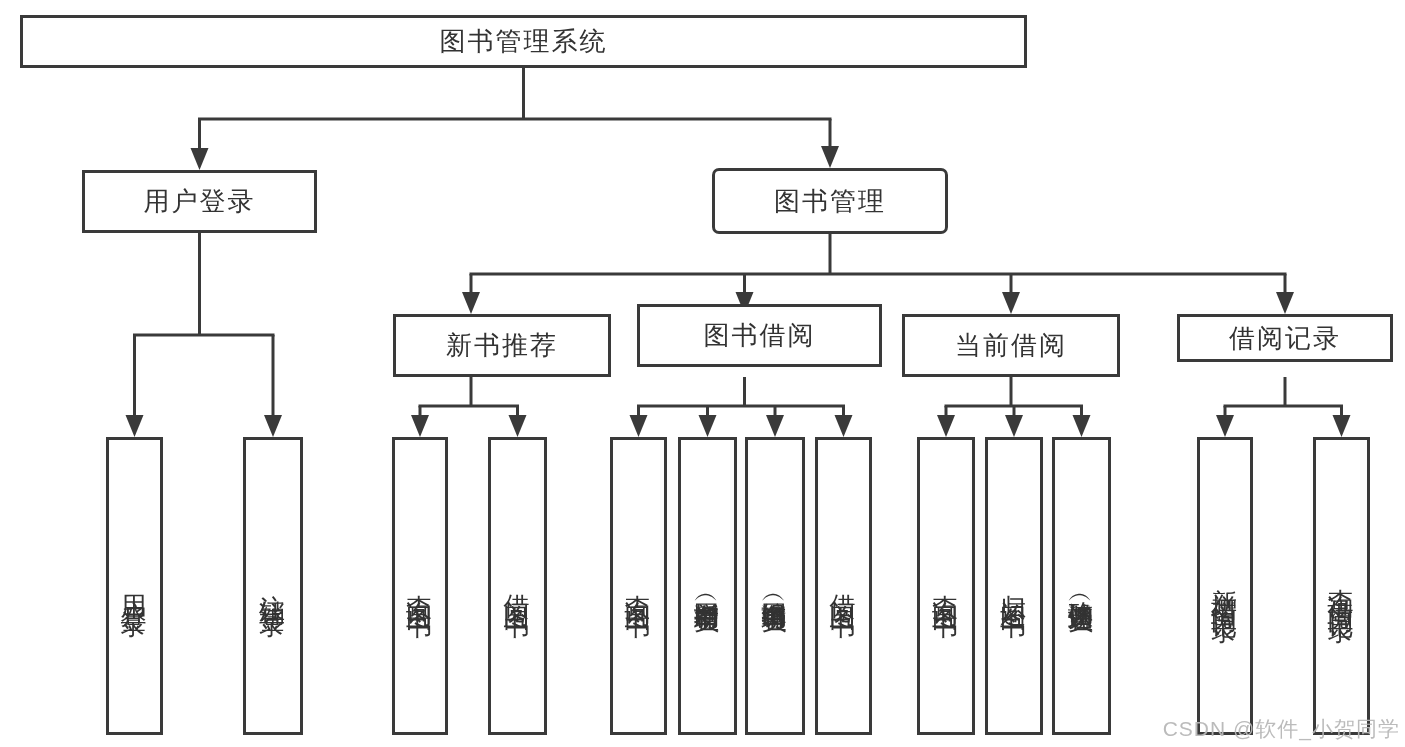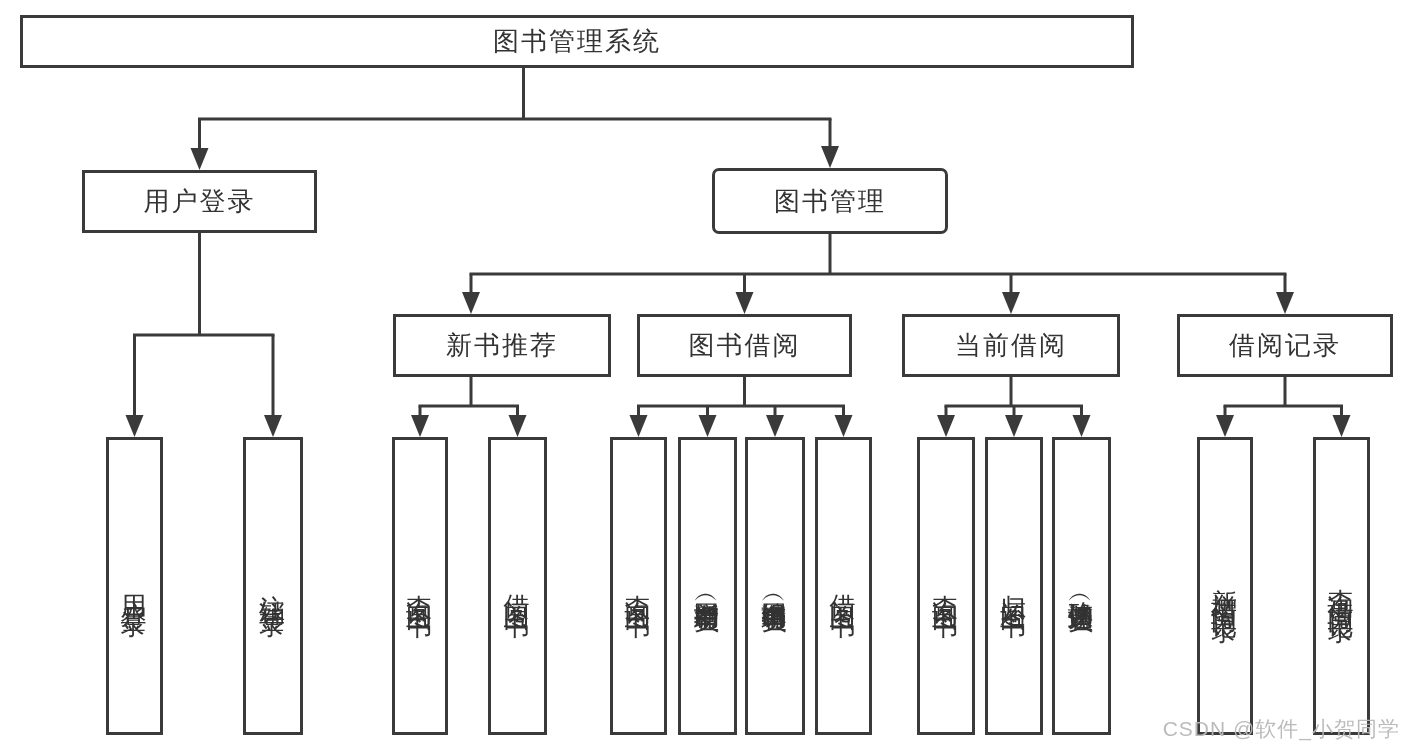--- a/index.html
+++ b/index.html
@@ -106,27 +106,27 @@
       <line x1="1081.5" y1="406" x2="1081.5" y2="419" stroke="#3a3a3a" stroke-width="3"></line>
       <polygon points="1081.5,437 1072.5,415 1090.5,415" fill="#3a3a3a"></polygon>
       <line x1="1285" y1="377" x2="1285" y2="406" stroke="#3a3a3a" stroke-width="3"></line>
       <line x1="1223.5" y1="406" x2="1343" y2="406" stroke="#3a3a3a" stroke-width="3"></line>
       <line x1="1225" y1="406" x2="1225" y2="419" stroke="#3a3a3a" stroke-width="3"></line>
       <polygon points="1225,437 1216,415 1234,415" fill="#3a3a3a"></polygon>
       <line x1="1341.5" y1="406" x2="1341.5" y2="419" stroke="#3a3a3a" stroke-width="3"></line>
       <polygon points="1341.5,437 1332.5,415 1350.5,415" fill="#3a3a3a"></polygon>
     </svg>
   <div id="nodes">
-      <div class="node" style="left: 20px; top: 15px; width: 1114px; height: 53px;">图书管理系统</div>
+      <div class="node" style="left: 20px; top: 15px; width: 1007px; height: 53px;">图书管理系统</div>
       <div class="node" style="left: 82px; top: 170px; width: 235px; height: 63px;">用户登录</div>
       <div class="node" style="left: 712px; top: 168px; width: 236px; height: 66px; border-radius: 7px;">图书管理</div>
       <div class="node" style="left: 362px; top: 314px; width: 218px; height: 63px; margin-left: 31px;">新书推荐</div>
-      <div class="node" style="left: 637px; top: 314px; width: 215px; height: 63px;">图书借阅</div>
+      <div class="node" style="left: 637px; top: 304px; width: 245px; height: 63px;">图书借阅</div>
       <div class="node" style="left: 902px; top: 314px; width: 218px; height: 63px;">当前借阅</div>
-      <div class="node" style="left: 1177px; top: 314px; width: 216px; height: 63px;">借阅记录</div>
+      <div class="node" style="left: 1177px; top: 314px; width: 216px; height: 48px;">借阅记录</div>
       <div class="node vertical" style="left: 106px; top: 437px; width: 57px; height: 298px;">用户登录</div>
       <div class="node vertical" style="left: 243px; top: 437px; width: 60px; height: 298px;">注销登录</div>
       <div class="node vertical" style="left: 392px; top: 437px; width: 56px; height: 298px;">查询图书</div>
       <div class="node vertical" style="left: 488px; top: 437px; width: 59px; height: 298px;">借阅图书</div>
       <div class="node vertical" style="left: 610px; top: 437px; width: 57px; height: 298px;">查询图书</div>
       <div class="node vertical long" style="left: 678px; top: 437px; width: 59px; height: 298px;">新增图书（管理员）</div>
       <div class="node vertical long" style="left: 745px; top: 437px; width: 60px; height: 298px;">编辑图书（管理员）</div>
       <div class="node vertical" style="left: 815px; top: 437px; width: 57px; height: 298px;">借阅图书</div>
       <div class="node vertical" style="left: 917px; top: 437px; width: 58px; height: 298px;">查询图书</div>
       <div class="node vertical" style="left: 985px; top: 437px; width: 58px; height: 298px;">归还图书</div>

